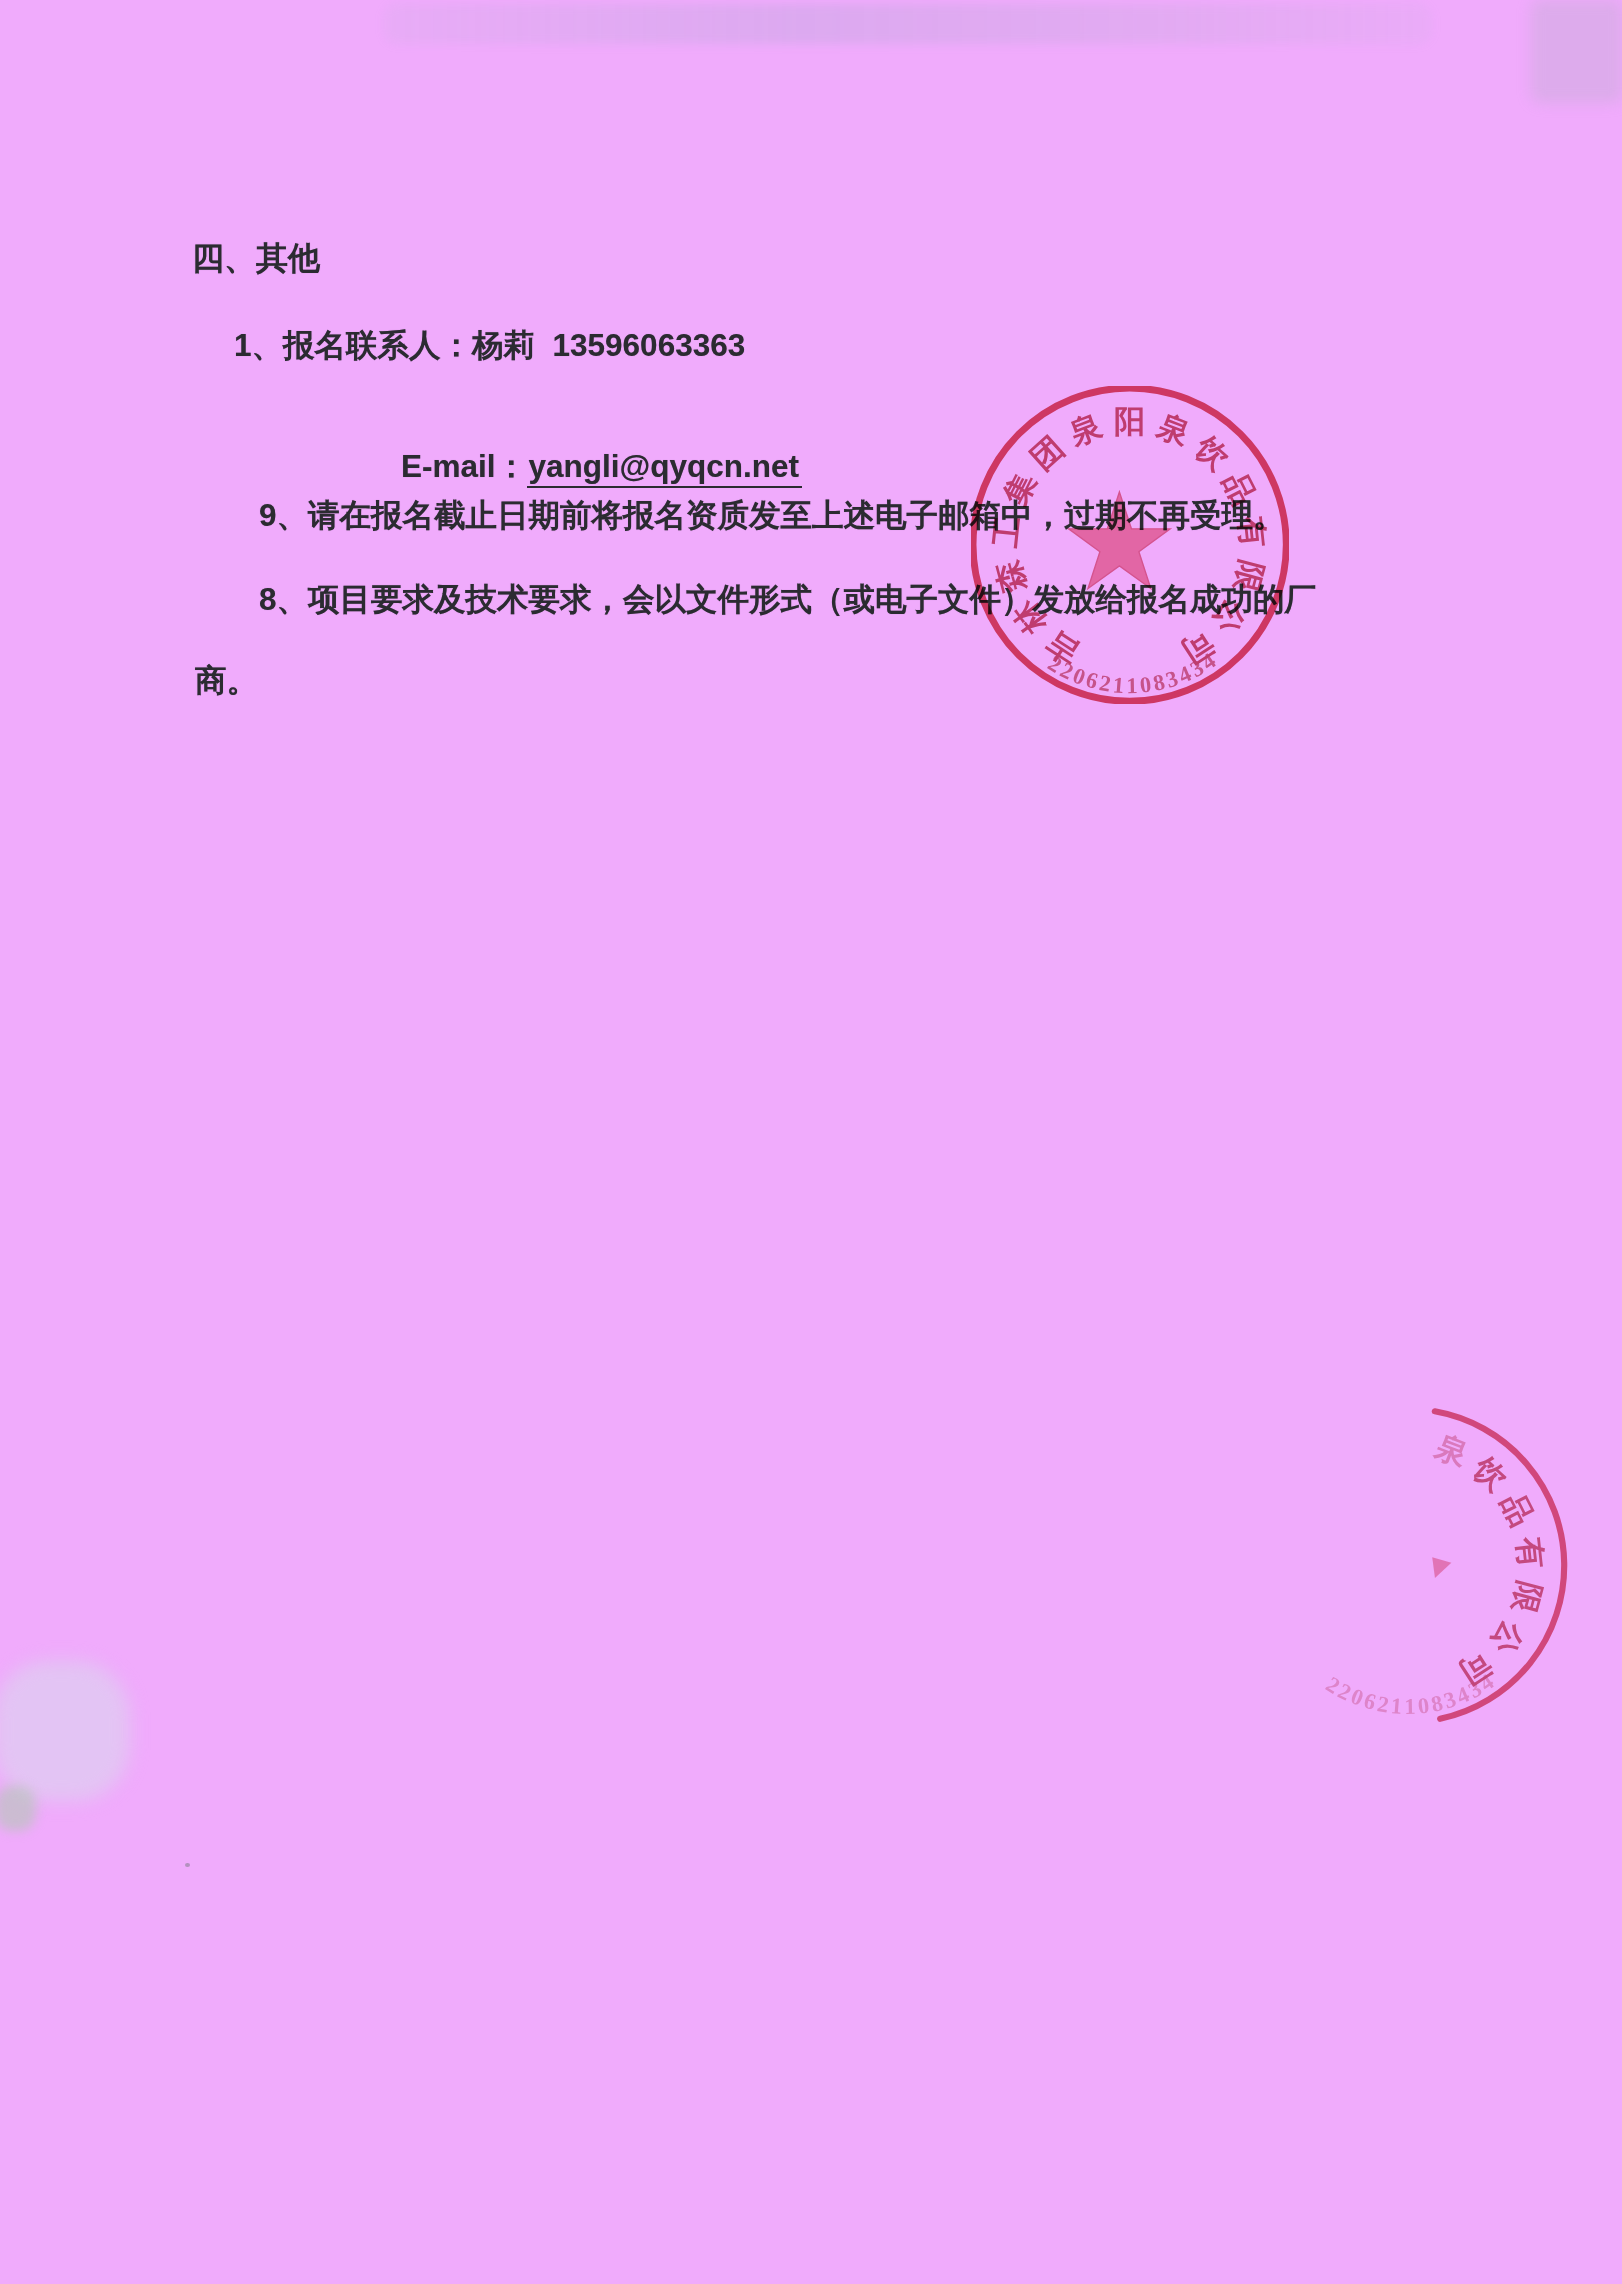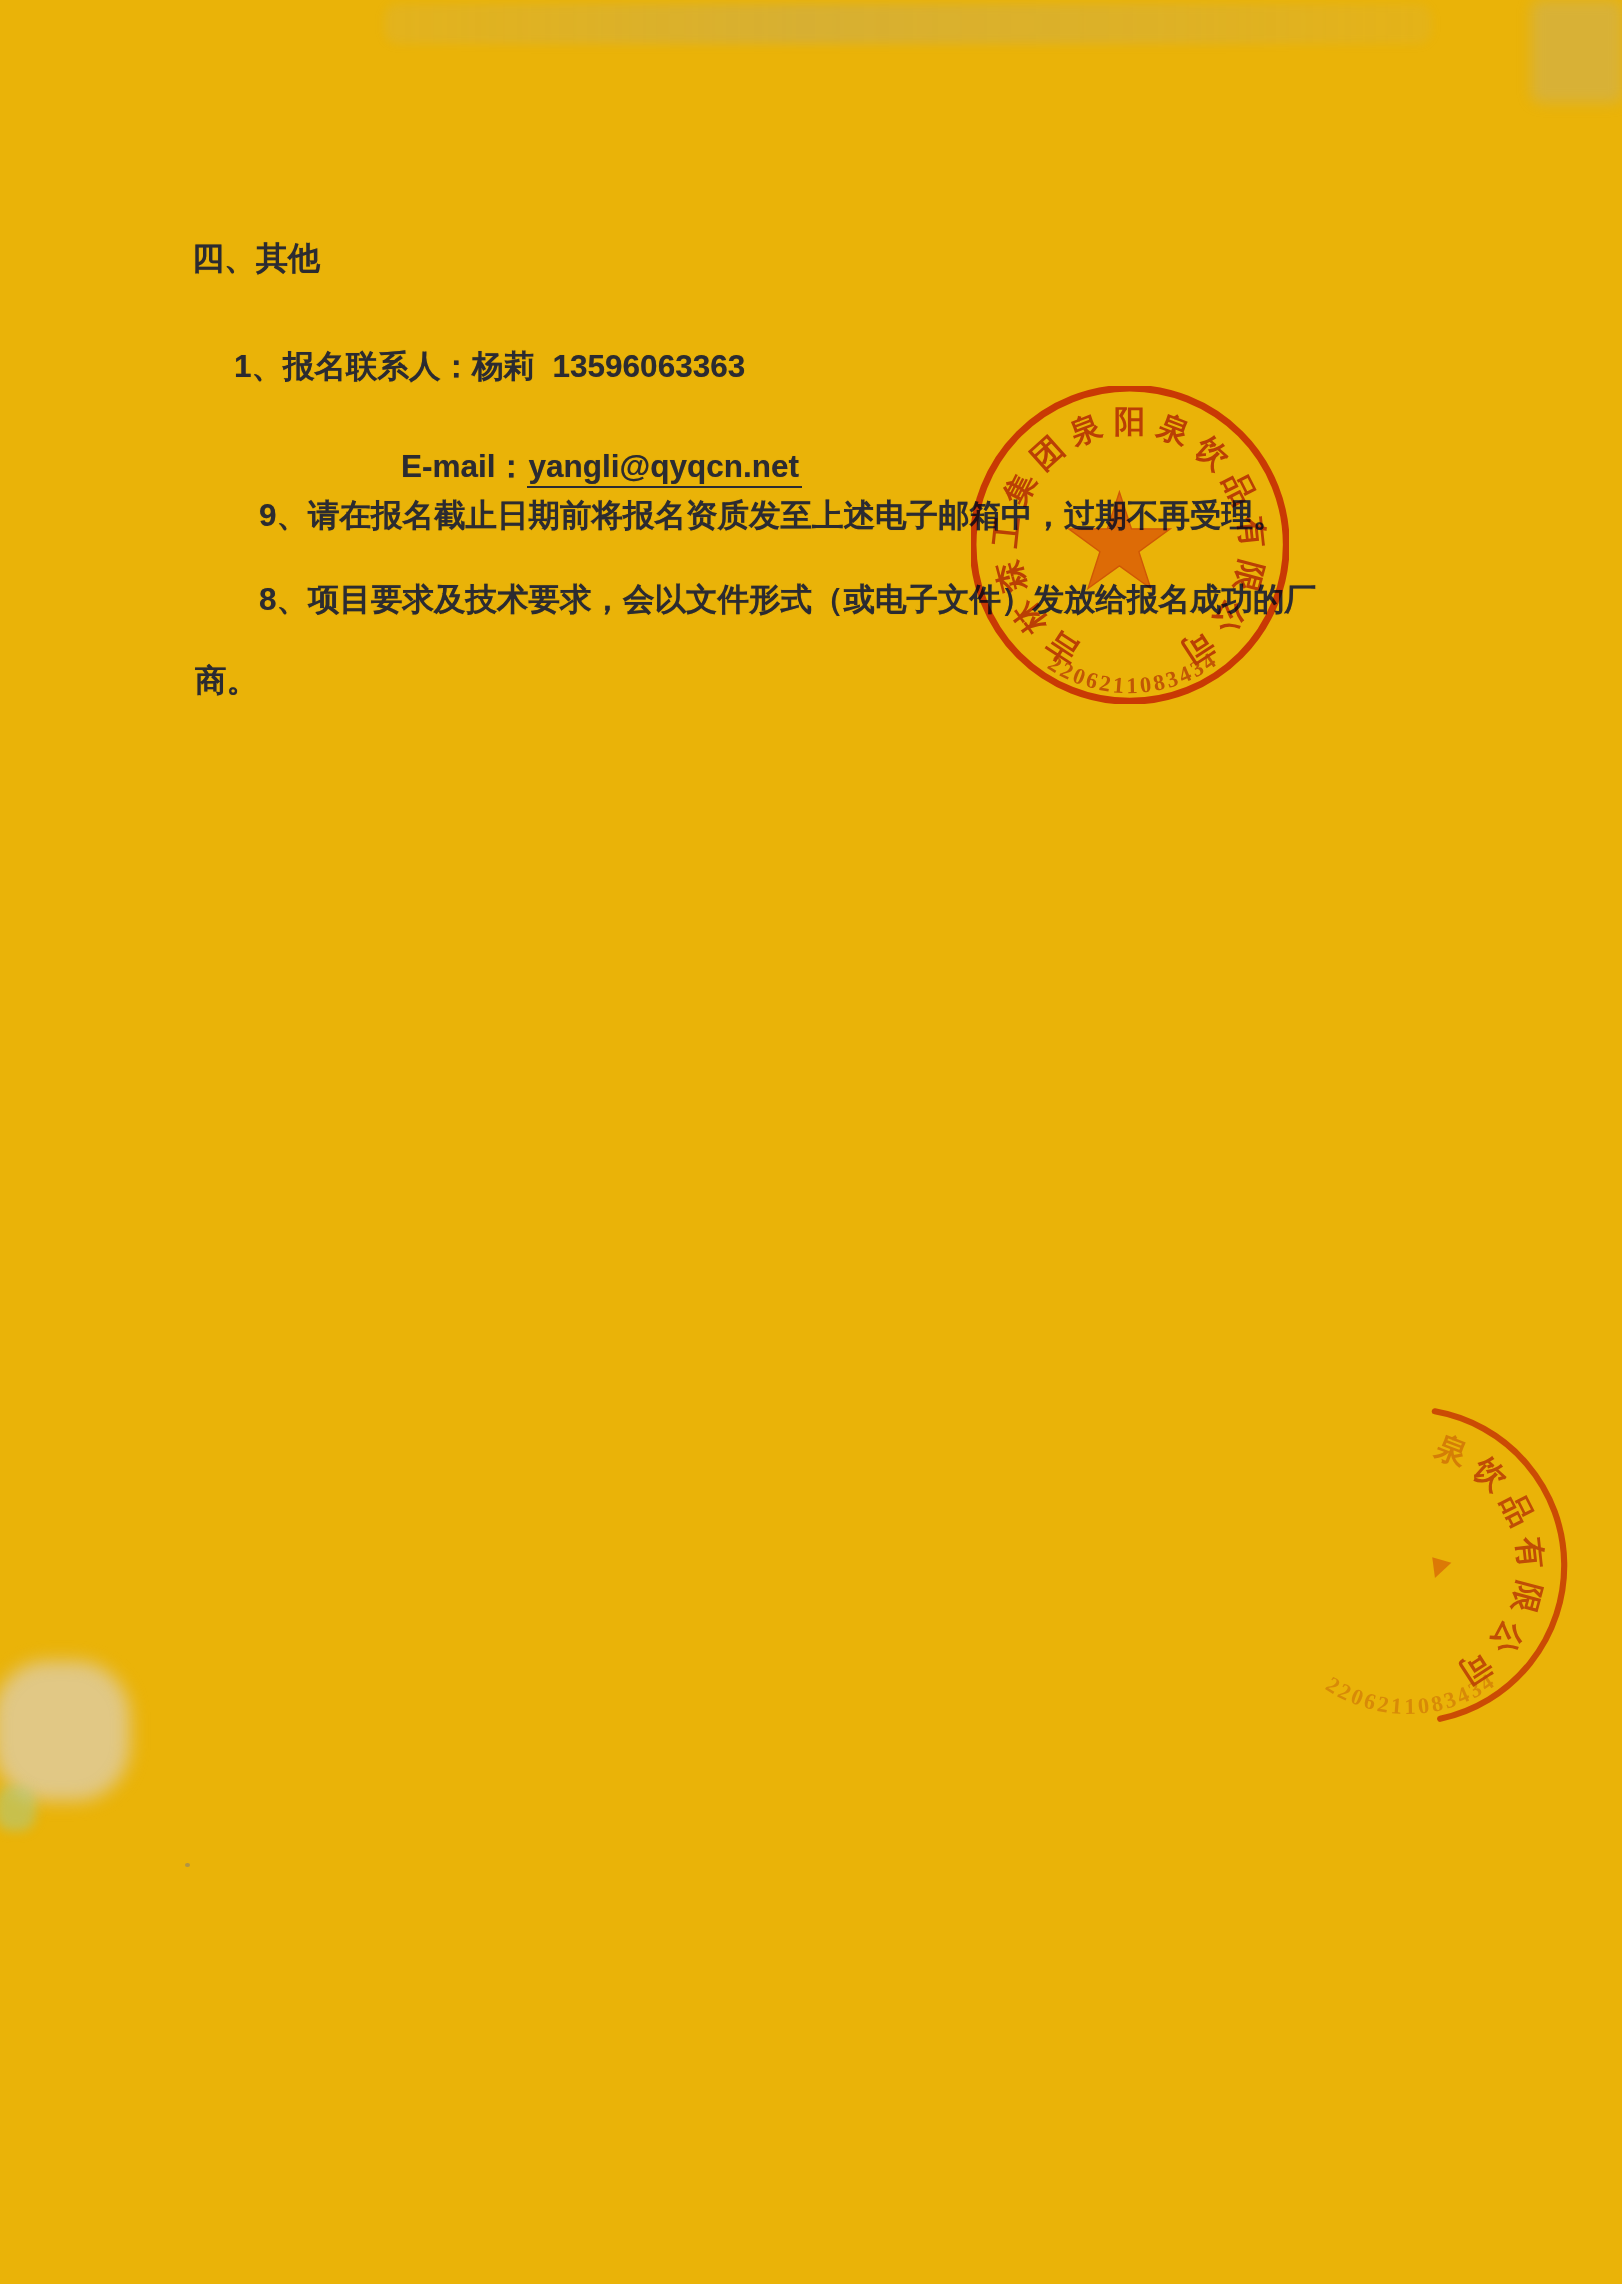--- a/index.html
+++ b/index.html
@@ -1,19 +1,19 @@
 <!DOCTYPE html>
 <html style="font-size:11px"><head>
 <meta charset="utf-8">
 <style>
   html,body{margin:0;padding:0;background:#e8e8ea;}
   .page{
     position:relative;
     width:1622px;height:2284px;
-    background:#eab308;
+    background:#f0abfc;
     overflow:hidden;
     font-family:"Liberation Sans","DejaVu Sans",sans-serif;
   }
   .doc-line{
     position:absolute;
     font-size:31.5px;
     font-weight:600;
     color:#2b2b31;
     letter-spacing:0px;
     white-space:pre;
@@ -68,21 +68,21 @@
 <div class="page">
 
   <div class="artifact smudge-top"></div>
   <div class="artifact smudge-corner"></div>
   <div class="artifact smudge-left"></div>
   <div class="artifact smudge-green"></div>
   <div class="artifact speck"></div>
 
   <div class="doc-line doc-heading" style="left:192px;top:240px;">四、其他</div>
 
-  <div class="doc-line" style="left:234px;top:327px;margin-top:21px;">1、报名联系人：杨莉  13596063363</div>
+  <div class="doc-line" style="left:234px;top:327px;">1、报名联系人：杨莉  13596063363</div>
 
   <div class="doc-line" style="left:366px;top:412px;text-align:right;">
     <span>E-mail：</span><span class="email-value">yangli@qyqcn.net</span>
   </div>
 
   <div class="doc-line" style="left:259px;top:497px;">9、请在报名截止日期前将报名资质发至上述电子邮箱中，过期不再受理。</div>
 
   <div class="doc-line" style="left:259px;top:581px;">8、项目要求及技术要求，会以文件形式（或电子文件）发放给报名成功的厂</div>
 
   <div class="doc-line" style="left:195px;top:662px;">商。</div>

